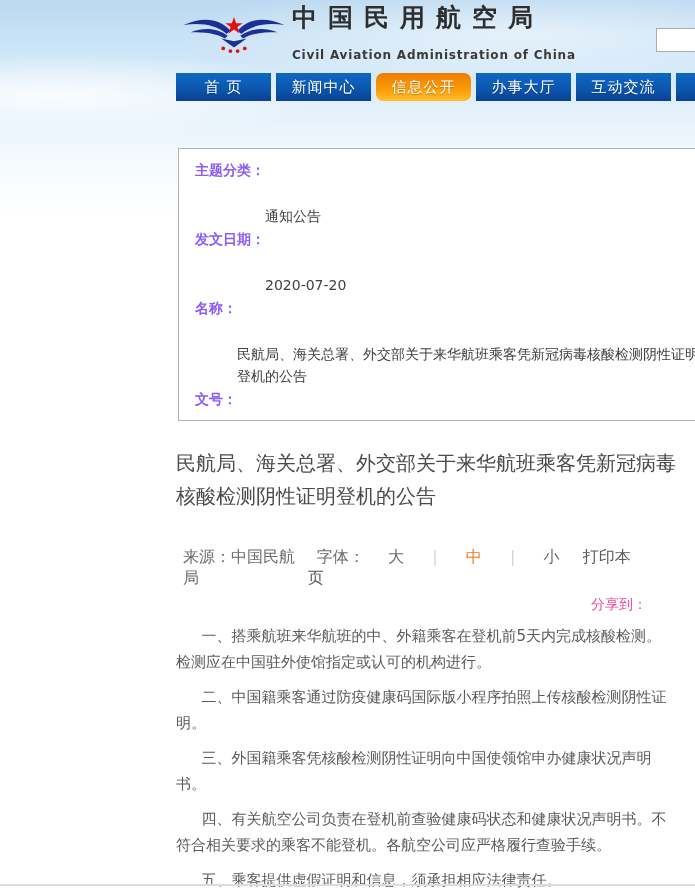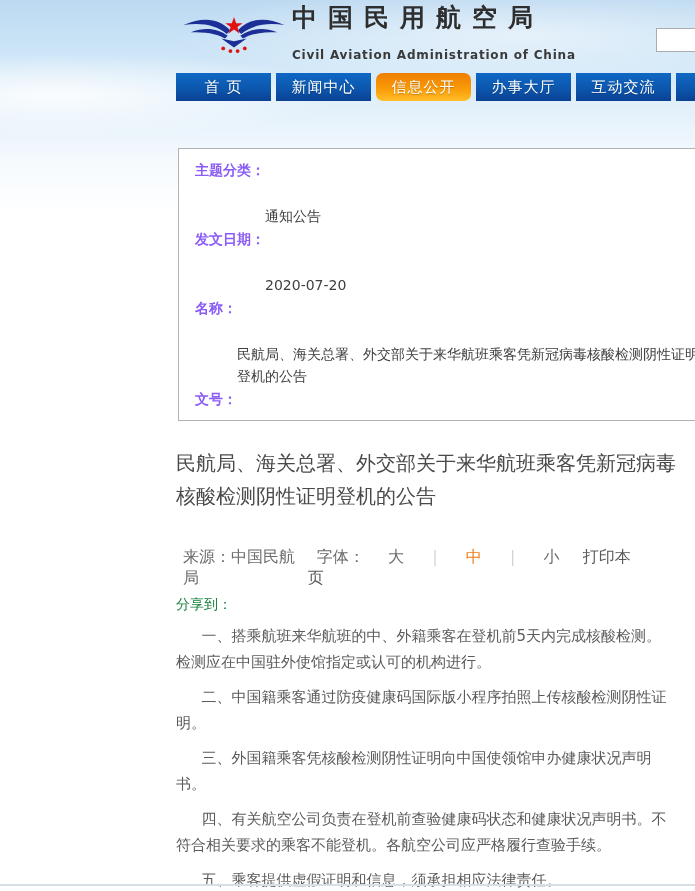--- a/index.html
+++ b/index.html
@@ -36,21 +36,21 @@
   .meta-row{display:flex;font-size:14px;line-height:22px;margin:1px 0;}
   .meta-label{color:#8b5cf6;font-weight:bold;white-space:nowrap;}
   .meta-value{color:#404040;margin-top:46px;}
   .art-title{margin-top:26px;width:500px;text-align:left;font-size:20px;line-height:33px;color:#4a4a4a;font-weight:500;}
   .src-row{margin-top:34px;display:flex;justify-content:space-between;align-items:center;font-size:16px;color:#6b6b6b;padding-left:7px;padding-right:48px;}
   .font-ctl span{margin:0 9px;}
   .fs-opt{color:#6b6b6b;cursor:pointer;}
   .fs-opt.active{color:#ef7c1a;}
   .fs-sep{color:#c8c8c8;}
   .print{margin-left:22px;color:#5a5a5a;cursor:pointer;}
-  .share-row{margin-top:7px;text-align:left;padding-right:48px;font-size:14px;color:#15803d;}
+  .share-row{margin-top:7px;text-align:right;padding-right:48px;font-size:14px;color:#ec4899;}
   .art-body{margin-top:8px;width:496px;font-size:15px;color:#5b5b5b;}
   .art-body p{margin:9px 0;line-height:26px;text-indent:1.7em;}
   .share-more{display:inline-block;width:13px;height:13px;border-radius:2px;background:#4db3e6;
     position:relative;vertical-align:-1px;margin-left:2px;cursor:pointer;}
   .share-more:before{content:"";position:absolute;left:3px;top:6px;width:7px;height:1.6px;background:#fff;}
   .share-more:after{content:"";position:absolute;left:5.7px;top:3.3px;width:1.6px;height:7px;background:#fff;}
   .footer-divider{position:absolute;left:0;top:884px;width:695px;height:2px;background:#d7dfe6;}
 </style>
 </head>
 <body>

